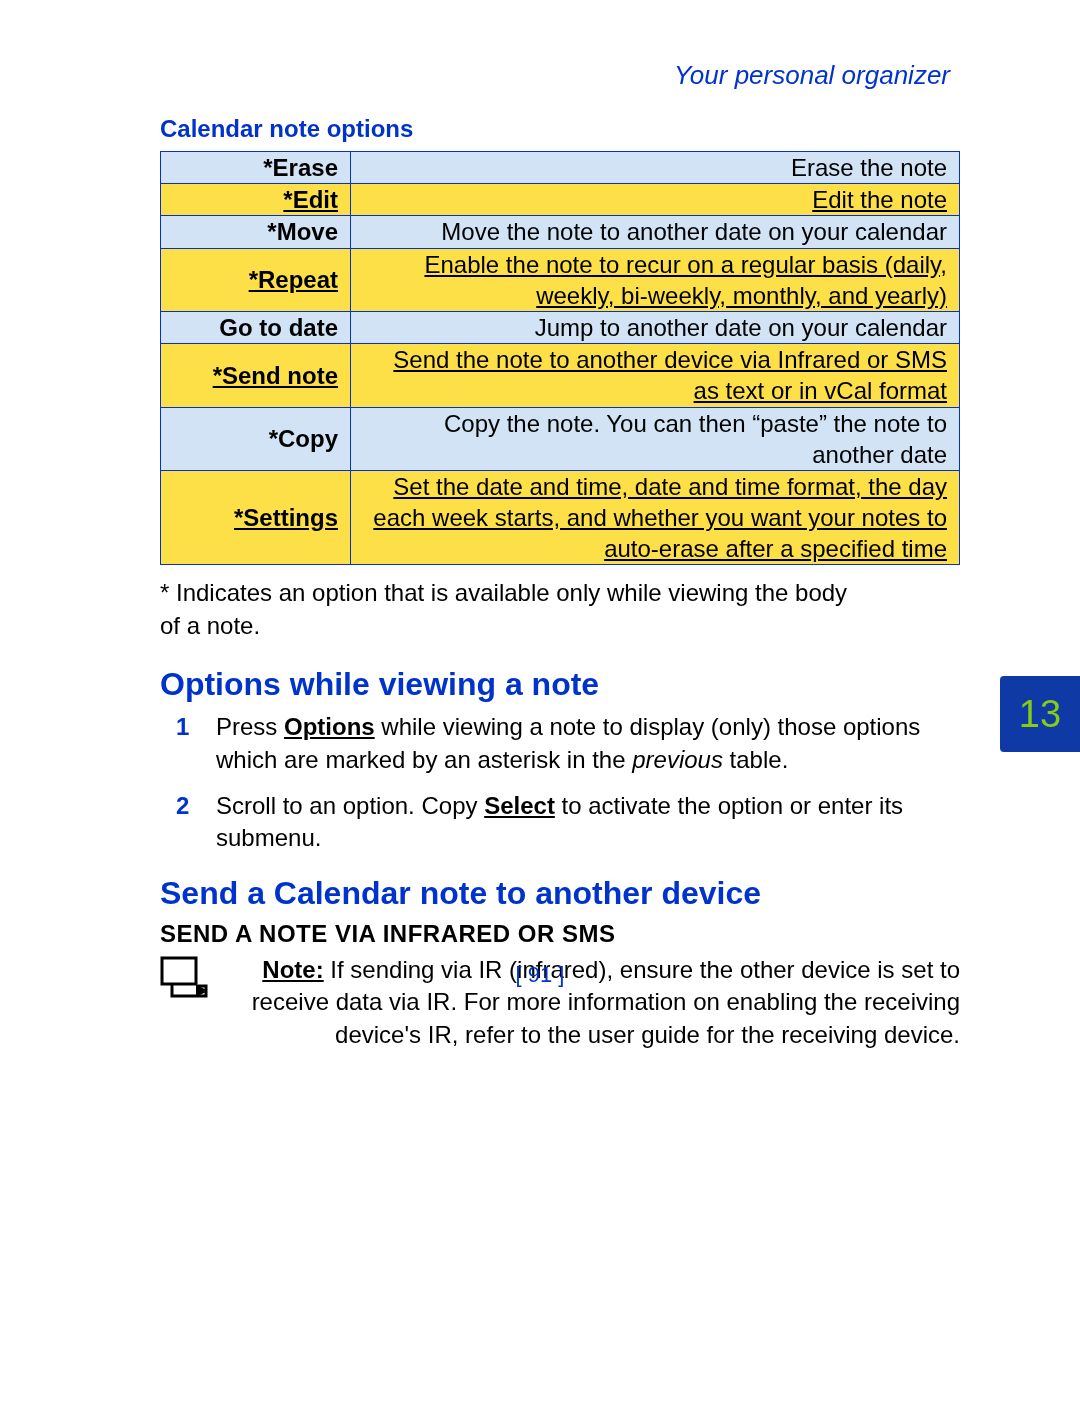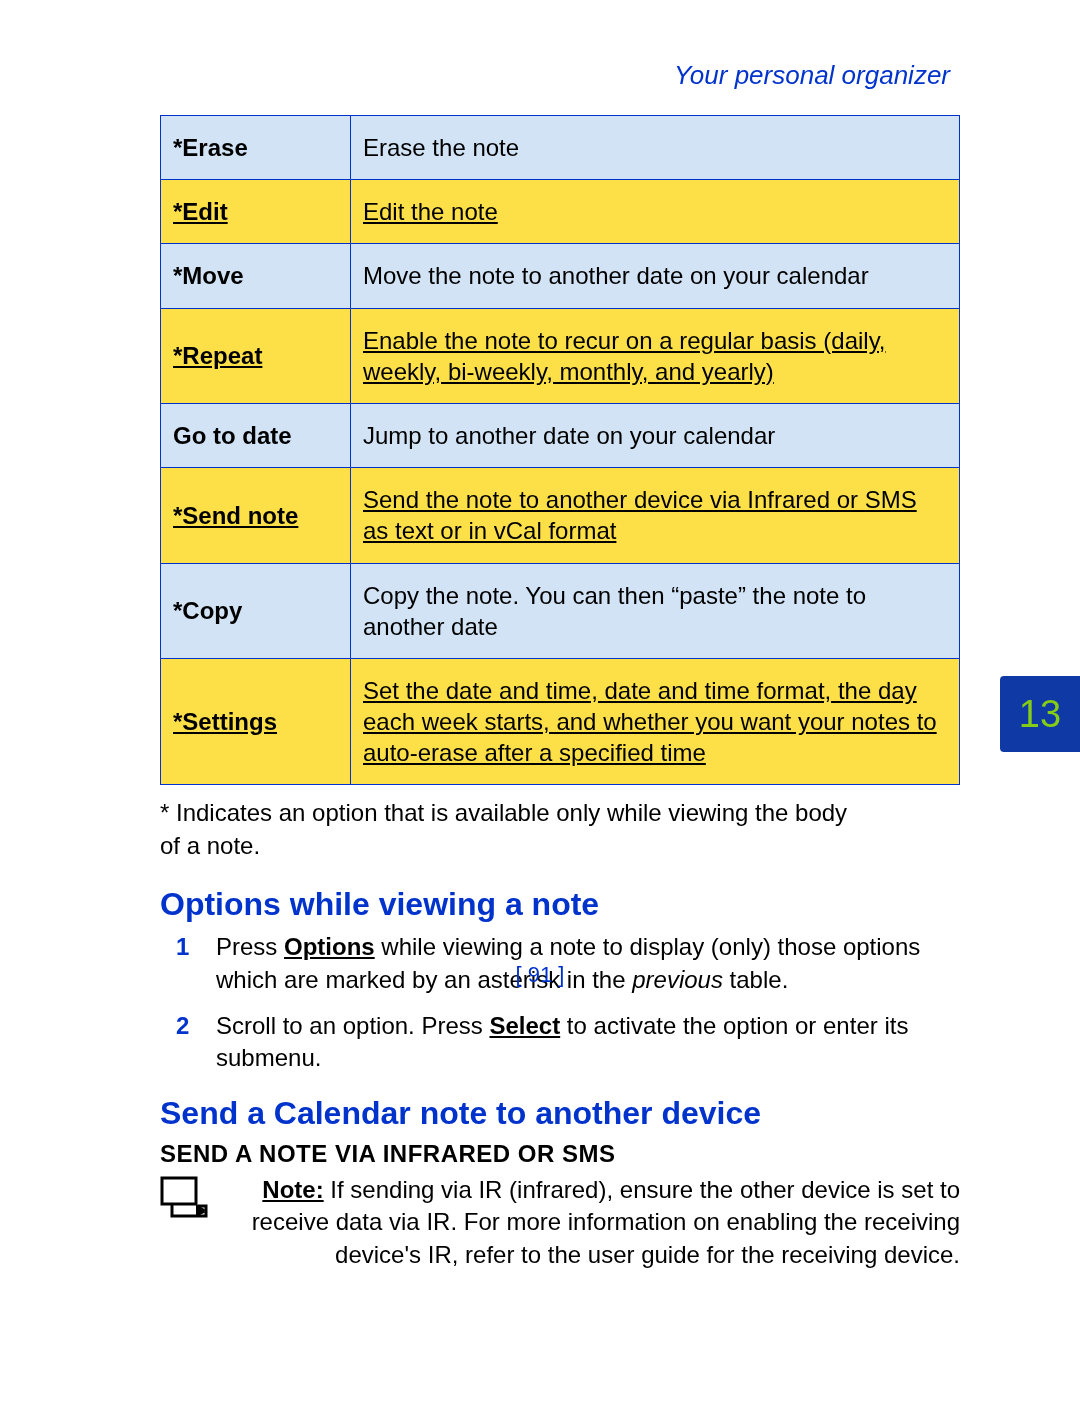--- a/index.html
+++ b/index.html
@@ -31,24 +31,25 @@
     margin-bottom: 8px;
   }
   
   table.options {
     border-collapse: collapse;
     width: 100%;
     margin-bottom: 12px;
   }
   table.options td {
     border: 1.5px solid #0033cc;
-    padding: 16px 12px;
+    padding: 0 12px;
     vertical-align: middle;
     font-size: 24px;
     line-height: 1.3;
+    text-align: right;
   }
   table.options td.opt {
     width: 190px;
     font-weight: 700;
   }
   table.options tr.shaded td { background: #d1e3f5; }
   table.options tr.plain  td { background: #fde047; text-decoration: underline; }
   .footnote {
     font-size: 24px;
     line-height: 1.35;
@@ -132,20 +133,21 @@
     font-size: 22px;
   }
 </style>
 </head>
 <body>
 
 <div class="page">
 
   <div class="header-category">Your personal organizer</div>
 
+  <div class="section-caption">Calendar note options</div>
 
   <table class="options">
     <tbody>
       <tr class="shaded">
         <td class="opt">*Erase</td>
         <td>Erase the note</td>
       </tr>
       <tr class="plain">
         <td class="opt">*Edit</td>
         <td>Edit the note</td>
@@ -179,21 +181,21 @@
 
   <p class="footnote">* Indicates an option that is available only while viewing the body of a note.</p>
 
   <h2 class="h2">Options while viewing a note</h2>
 
   <ol class="steps">
     <li>
       <span>Press </span><span class="bold-inline">Options</span><span> while viewing a note to display (only) those options which are marked by an asterisk in the </span><span class="italic-inline">previous</span><span> table.</span>
     </li>
     <li>
-      <span>Scroll to an option. Press </span><span class="bold-inline">Select</span><span> to activate the option or enter its submenu.</span>
+      <span>Scroll to an option. Copy </span><span class="bold-inline">Select</span><span> to activate the option or enter its submenu.</span>
     </li>
   </ol>
 
   <h2 class="h2">Send a Calendar note to another device</h2>
 
   <div class="sub-upper">SEND A NOTE VIA INFRARED OR SMS</div>
 
   <div class="note-block">
     <span class="note-icon">
       <svg width="48" height="42" viewBox="0 0 48 42" fill="none" stroke="#000" stroke-width="3">

